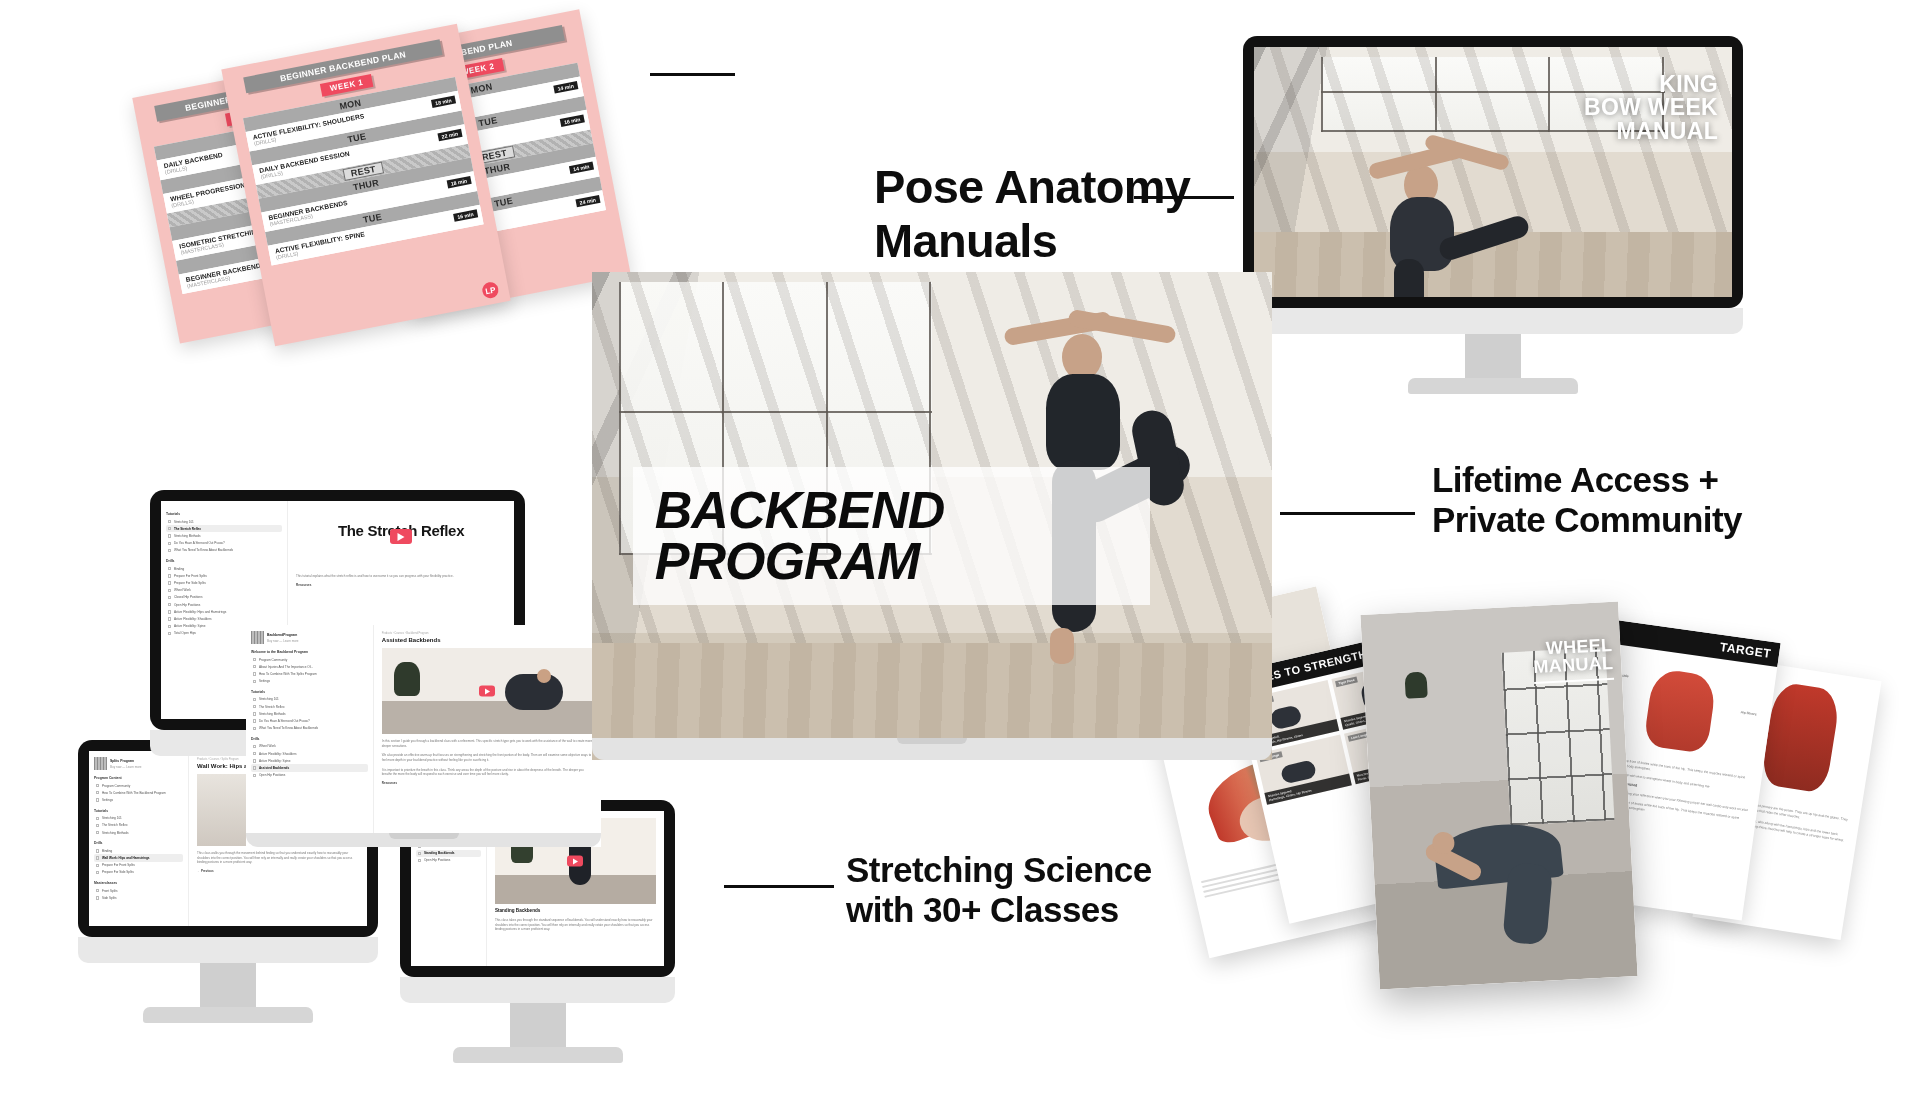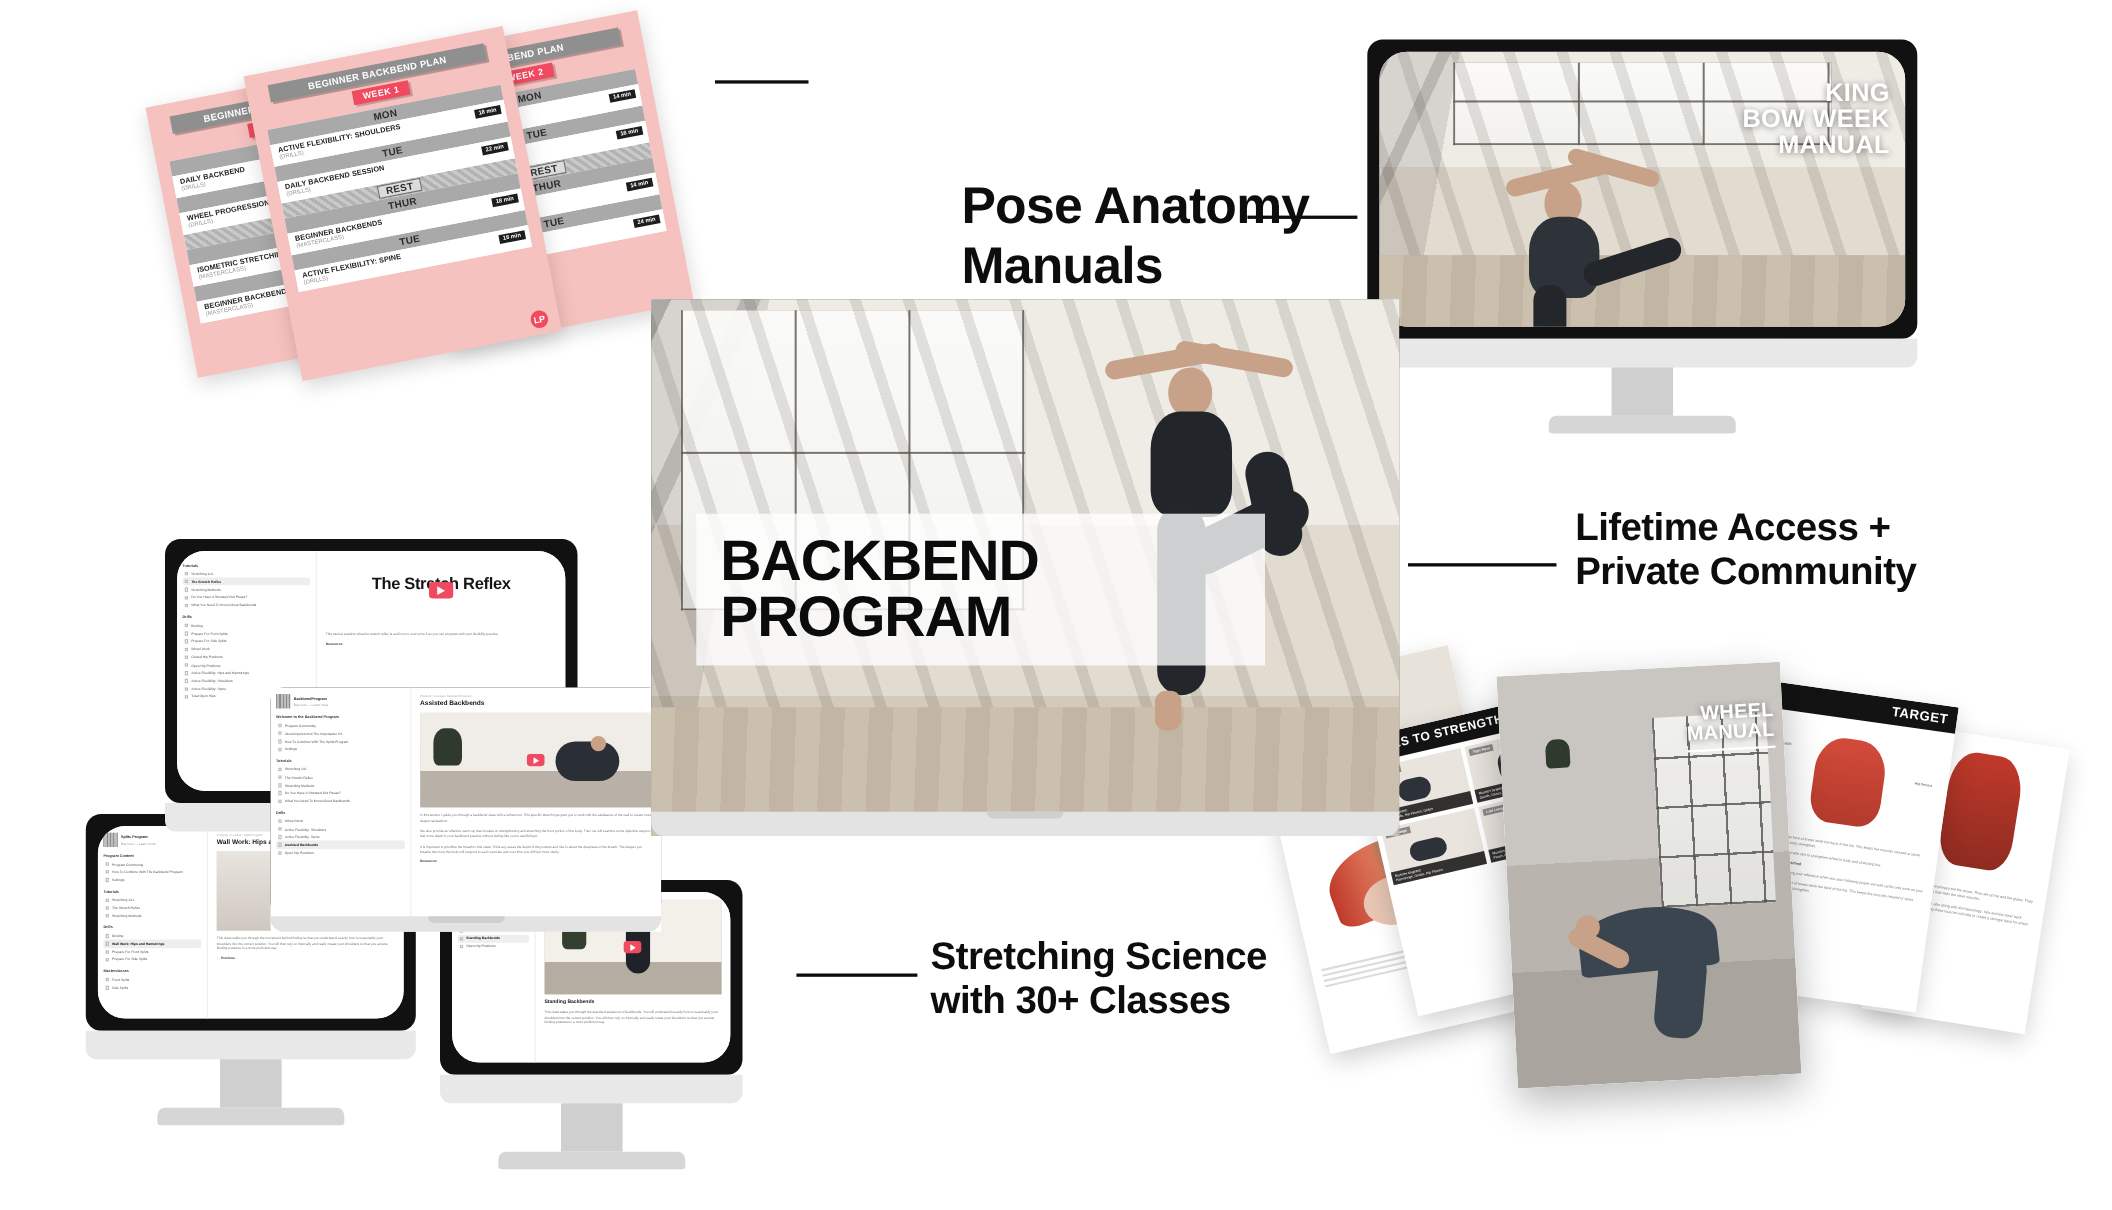--- a/index.html
+++ b/index.html
@@ -45,21 +45,21 @@
   .row-item .s{ font-size:5.4px; color:#9a9a9a; }
   .row-item .min{ position:absolute; right:4px; top:4px; background:#1d1d1d; color:#fff;
                   font-size:5.2px; padding:1px 4px; font-weight:700; }
   .logo-dot{ position:absolute; right:10px; bottom:6px; width:16px; height:16px; border-radius:50%;
              background:#ef4a5f; color:#fff; font-size:8px; font-weight:700; display:flex;
              align-items:center; justify-content:center; }
 
   
   .imac{ position:absolute; }
   .imac .bezel{ background:#111; border-radius:14px; padding:11px; }
-  .imac .screen{ background:#ddd; overflow:hidden; position:relative;border-radius:25px; }
+  .imac .screen{ background:#ddd; overflow:hidden; position:relative; }
   .imac .chin{ background:#e8e8e8; height:26px; border-radius:0 0 10px 10px; }
   .imac .neck{ margin:0 auto; background:#cfcfcf; width:56px; height:44px; }
   .imac .foot{ margin:0 auto; background:#d6d6d6; width:170px; height:16px; border-radius:7px 7px 3px 3px; }
 
   .laptop .bezel{ background:#111; border-radius:12px; padding:9px; }
   .laptop .base{ background:#e3e3e3; height:14px; border-radius:0 0 12px 12px; position:relative; }
   .laptop .base:after{ content:""; position:absolute; left:50%; transform:translateX(-50%);
                        top:0; width:70px; height:6px; background:#cfcfcf; border-radius:0 0 6px 6px; }
 
   
@@ -77,21 +77,21 @@
       background:repeating-linear-gradient(72deg, rgba(60,50,42,.13) 0 10px, transparent 10px 46px); }
   .studio .floor{ position:absolute; left:0; right:0; bottom:0; height:26%;
       background:repeating-linear-gradient(92deg,#cbbfae 0 22px,#c2b5a3 22px 44px); }
 
   .figure{ position:absolute; filter:saturate(.9); }
   .fg-body{ position:absolute; background:#23262c; border-radius:50% 50% 45% 45%; }
   .fg-skin{ position:absolute; background:#caa184; border-radius:50%; }
 
   
   .bb-plate{ position:absolute; left:6%; top:40%; width:76%; background:rgba(255,255,255,.78);
-             padding:18px 22px; }
+             padding:18px 22px;font-style:italic; }
   .bb-plate .l{ font-size:52px; font-weight:800; letter-spacing:-1px; line-height:.98; color:#0b0b0b; }
 
   
   .courseui{ position:absolute; inset:0; background:#fff; display:flex; font-size:4px; }
   .cu-side{ width:36%; padding:6px 5px; border-right:1px solid #eee; }
   .cu-main{ flex:1; padding:7px 8px; }
   .cu-brandrow{ display:flex; gap:3px; align-items:center; margin-bottom:6px; }
   .cu-logo{ width:13px; height:13px; background:#bdbdbd;
             background-image:repeating-linear-gradient(90deg,#8d8d8d 0 1px,transparent 1px 3px); }
   .cu-bt{ font-size:3.4px; font-weight:700; color:#222; line-height:1.25; }

